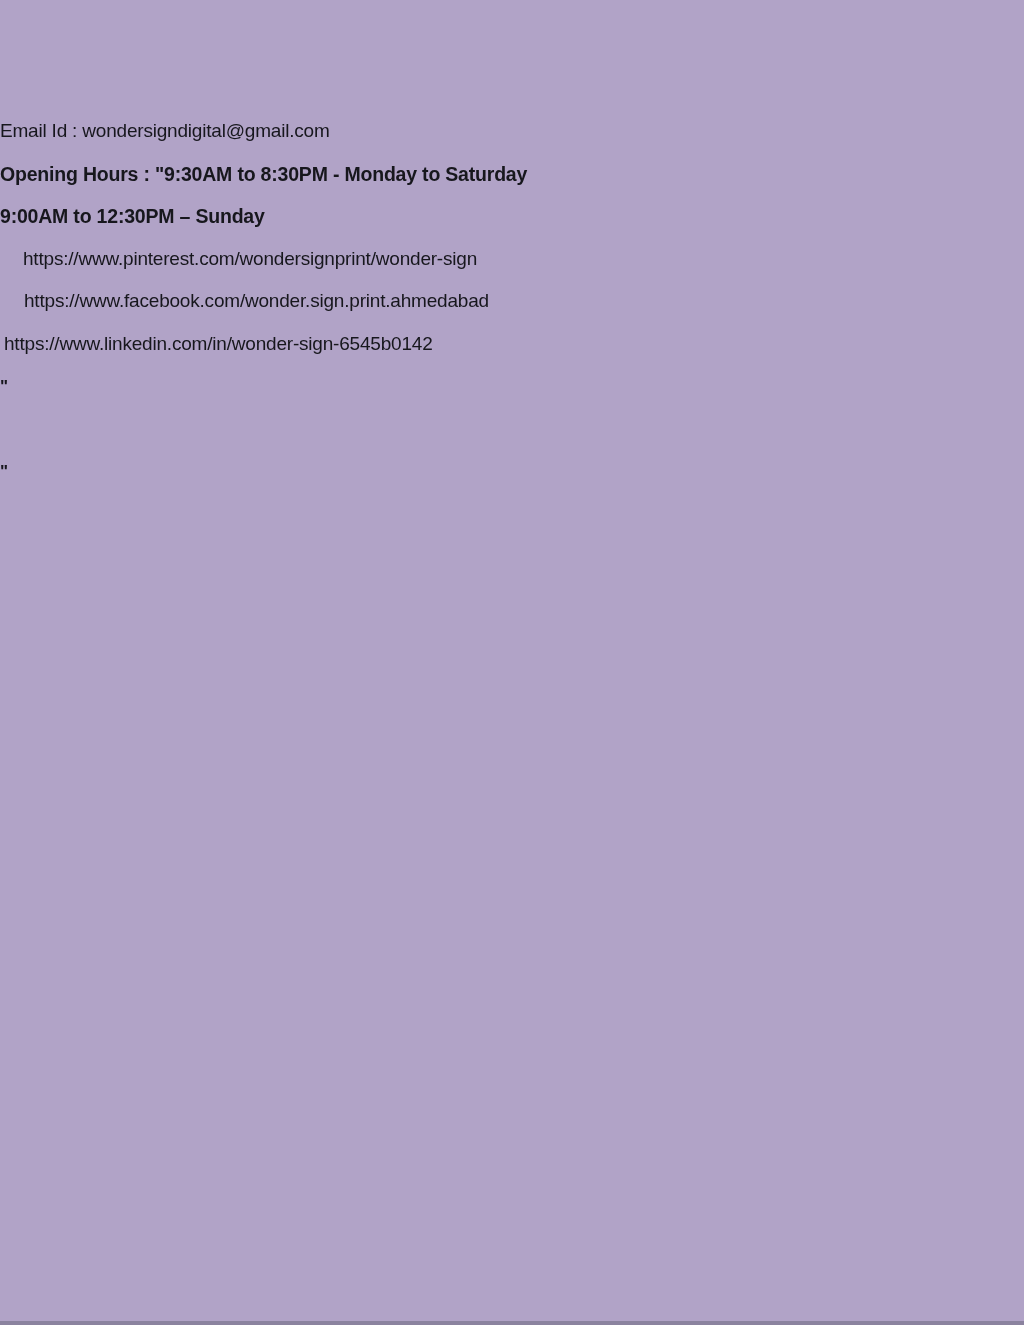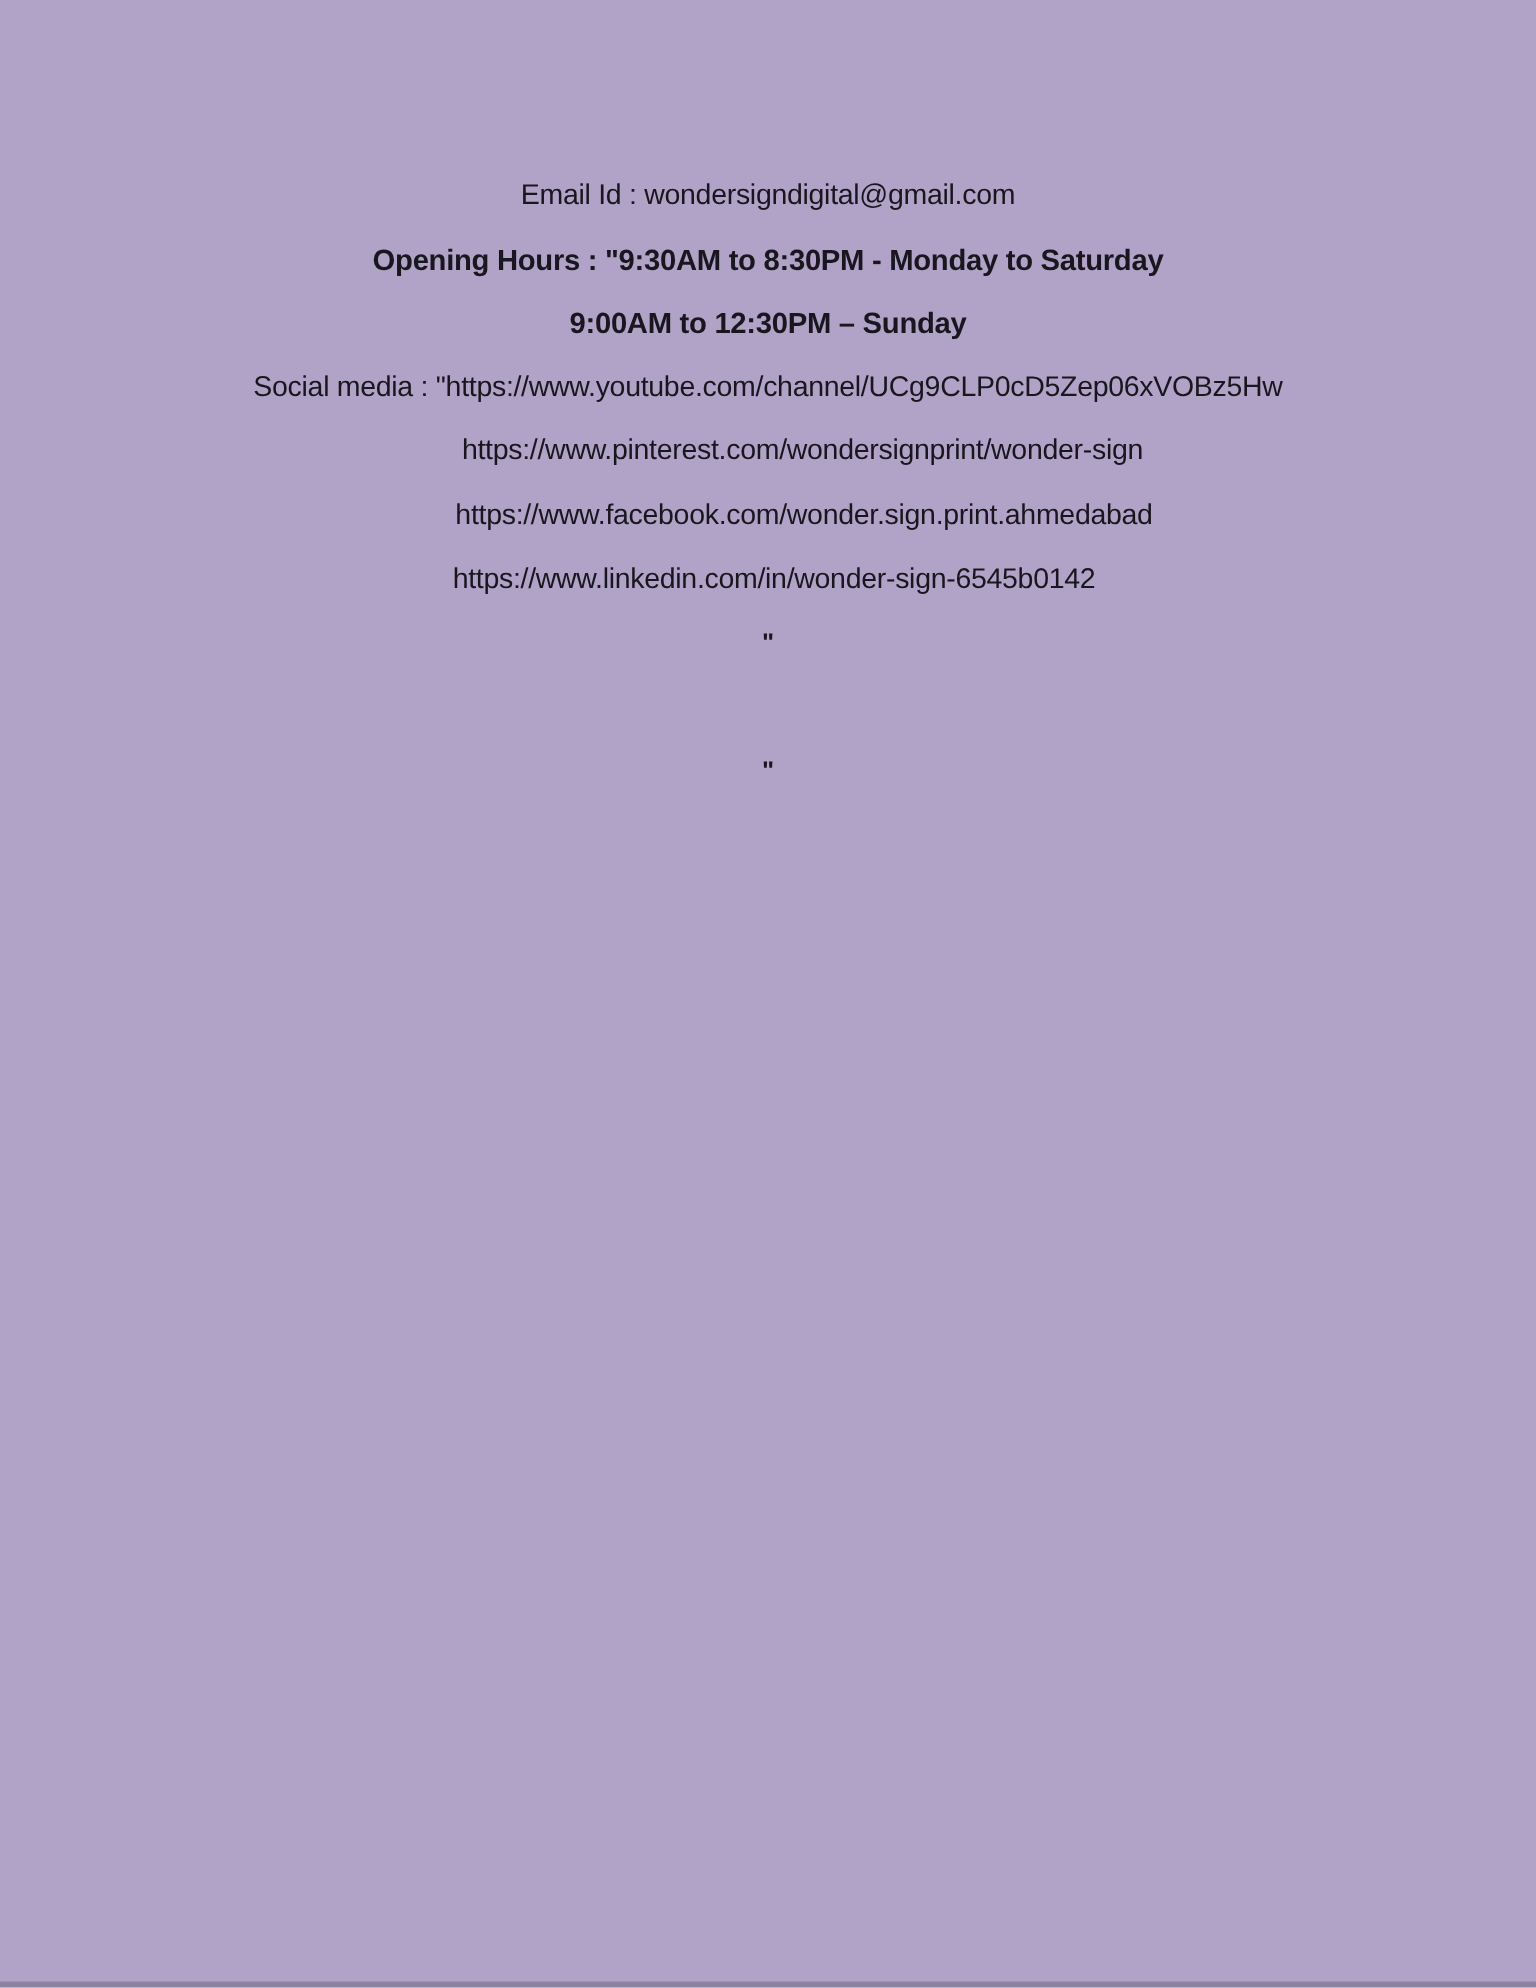--- a/index.html
+++ b/index.html
@@ -25,21 +25,21 @@
     left: 0; bottom: 0;
     width: 100%;
     height: 4px;
     background: #8b839f;
   }
   .content {
     position: absolute;
     left: 0;
     top: 110px;
     width: 1024px;
-    text-align: center;
+    text-align: left;
     color: #17171d;
   }
   .line {
     position: relative;
     line-height: 42.6px;
     font-size: 19px;
     letter-spacing: -0.2px;
     white-space: nowrap;
   }
   .line.bold {
@@ -58,21 +58,20 @@
   }
 </style>
 </head>
 <body>
 
 <div class="slide">
   <div class="content">
     <div class="line">Email Id : wondersigndigital@gmail.com</div>
     <div class="line bold">Opening Hours : "9:30AM to 8:30PM - Monday to Saturday</div>
     <div class="line bold">9:00AM to 12:30PM – Sunday</div>
-    <div class="line">Social media : "https://www.youtube.com/channel/UCg9CLP0cD5Zep06xVOBz5Hw</div>
     <div class="line offset-23">https://www.pinterest.com/wondersignprint/wonder-sign</div>
     <div class="line offset-24">https://www.facebook.com/wonder.sign.print.ahmedabad</div>
     <div class="line offset-4">https://www.linkedin.com/in/wonder-sign-6545b0142</div>
     <div class="line quote-line">"</div>
     <div class="line quote-line quote-2">"</div>
   </div>
   <div class="slide-bottom-edge"></div>
 </div>
 
 </body></html>

